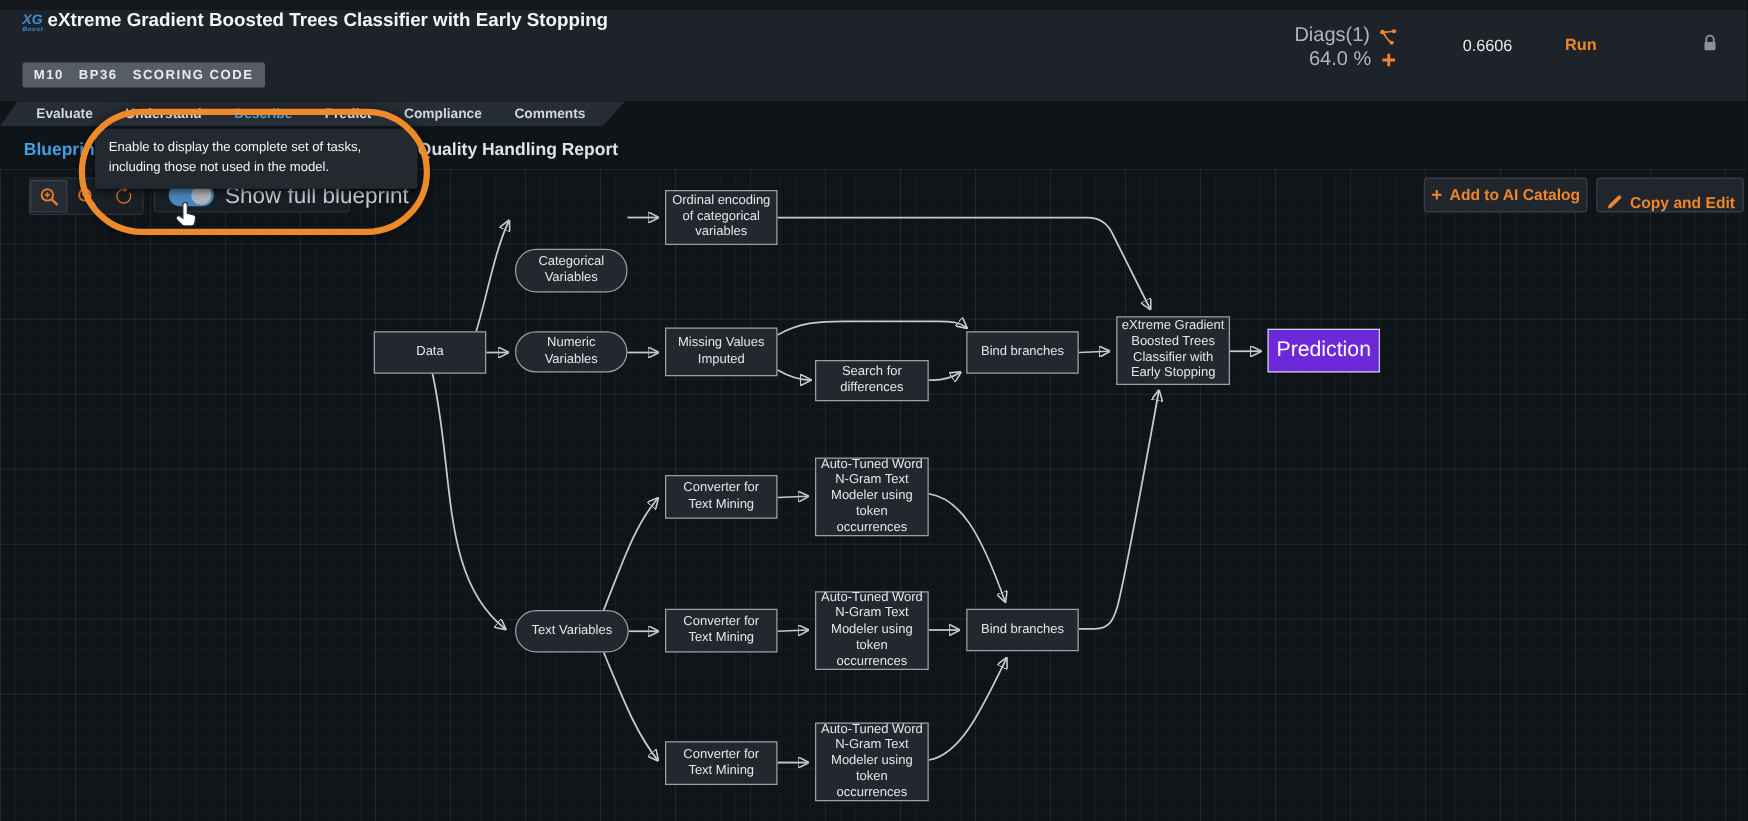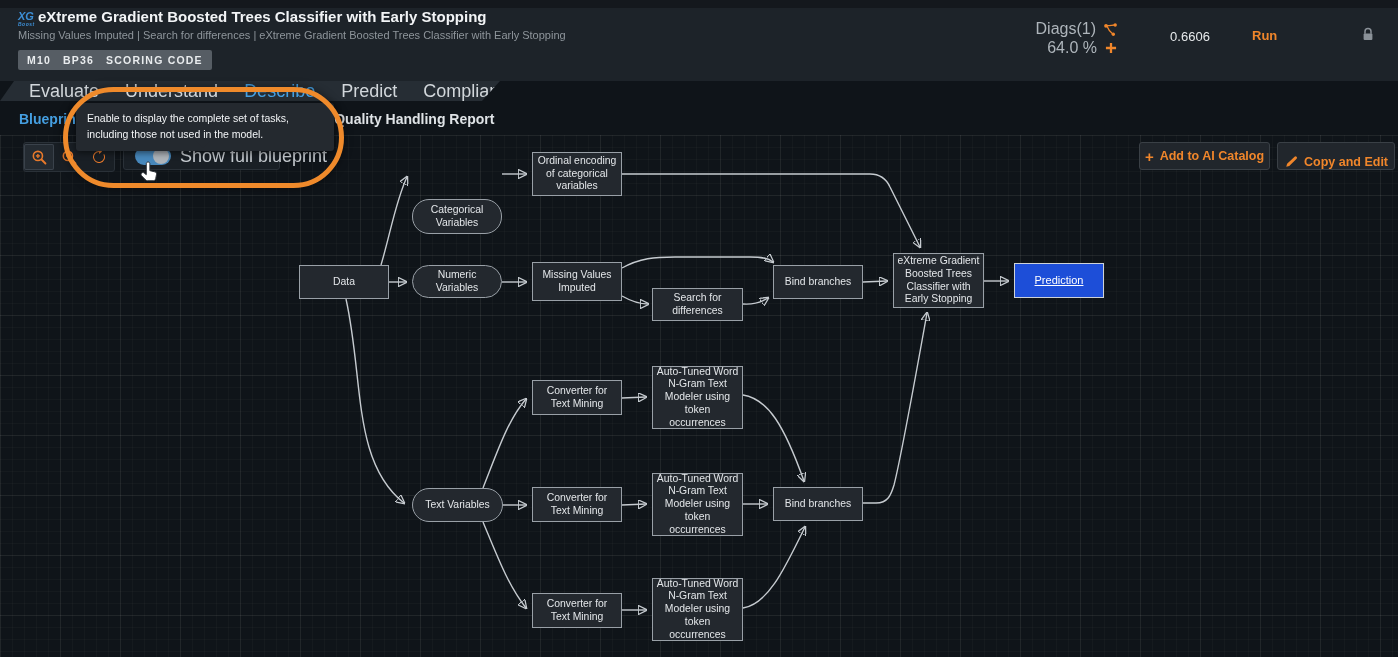--- a/index.html
+++ b/index.html
@@ -18,21 +18,21 @@
   .metric-row{position:absolute;display:flex;align-items:center;gap:7px;justify-content:flex-end;width:100px;}
   .metric-row .mtxt{color:#aeb5bb;font-size:16px;}
   .score{position:absolute;left:1158px;top:21px;width:64px;text-align:center;color:#e7eaec;font-size:13px;}
   .run{position:absolute;left:1252px;top:20px;color:#f0862b;font-weight:bold;font-size:13px;cursor:pointer;}
   .lock{position:absolute;left:1360px;top:18px;}
   
   .tabrow{position:absolute;left:0;top:81px;width:1398px;height:20px;background:#0f1419;}
   .tabstrip{position:absolute;left:0;top:0;width:500px;height:20px;background:#262d34;
             clip-path:polygon(14px 0,500px 0,482px 20px,0 20px);
             display:flex;align-items:center;padding-left:16px;box-sizing:border-box;}
-  .tab{font-size:18px;font-weight:normal;color:#d2d7db;padding:0 13px;white-space:nowrap;cursor:pointer;}
+  .tab{font-size:11px;font-weight:bold;color:#d2d7db;padding:0 13px;white-space:nowrap;cursor:pointer;}
   .tab.active{color:#459fe1;}
   
   .subtabs{position:absolute;left:0;top:101px;width:1398px;height:34px;background:#0f1419;}
   .subtab{position:absolute;top:10px;font-size:14px;font-weight:bold;color:#dfe3e6;cursor:pointer;white-space:nowrap;}
   .subtab.active{color:#459fe1;}
   .subtab:nth-of-type(1){left:19px;}
   .subtab:nth-of-type(2){left:300px;}
   
   .canvas{position:absolute;left:0;top:135px;width:1398px;height:522px;background-color:#0f1419;
     background-image:
@@ -40,21 +40,21 @@
       linear-gradient(90deg,rgba(255,255,255,.05) 1px,transparent 1px),
       linear-gradient(rgba(255,255,255,.022) 1px,transparent 1px),
       linear-gradient(90deg,rgba(255,255,255,.022) 1px,transparent 1px);
     background-size:60px 60px,60px 60px,12px 12px,12px 12px;}
   #edges{position:absolute;left:0;top:0;width:1398px;height:657px;pointer-events:none;z-index:5;}
   #edges path{stroke:#c6cbd0;stroke-width:1.4;fill:none;}
   .node{position:absolute;z-index:10;background:#23282e;border:1px solid #99a0a7;color:#e3e6e9;
         display:flex;align-items:center;justify-content:center;text-align:center;
         font-size:10.4px;line-height:1.22;box-sizing:border-box;padding:2px 3px;cursor:pointer;}
   .node.pill{border-radius:17px;}
-  .node.primary{background:#1d4ed8;border-color:#ced3d8;color:#ffffff;font-size:11px;text-decoration:underline;}
+  .node.primary{background:#6d28d9;border-color:#ced3d8;color:#ffffff;font-size:17px;}
   
   .tool-group{position:absolute;left:23px;top:142px;width:90px;height:28px;background:#191f25;
               border:1px solid #2a3138;border-radius:3px;display:flex;align-items:center;z-index:20;}
   .tool-btn{width:30px;height:26px;display:flex;align-items:center;justify-content:center;cursor:pointer;}
   .tool-btn.pressed{background:#242b32;border-radius:2px;box-shadow:inset 0 0 0 1px #3a424b;}
   .toggle-panel{position:absolute;left:123px;top:142px;width:157px;height:28px;background:#191f25;
                 border:1px solid #2a3138;border-radius:3px;display:flex;align-items:center;gap:9px;
                 padding-left:11px;box-sizing:border-box;z-index:20;}
   .toggle{position:relative;width:36px;height:18px;border-radius:9px;background:#4788bc;cursor:pointer;flex:none;}
   .toggle .knob{position:absolute;left:18px;top:1px;width:16px;height:16px;border-radius:50%;background:#adb3b9;}
@@ -84,21 +84,20 @@
 <div id="app">
 
   <div class="topstrip"></div>
 
   <div class="header">
     <div class="logo">
       <span class="l1">XG</span>
       <span class="l2">Boost</span>
     </div>
     <div class="title">eXtreme Gradient Boosted Trees Classifier with Early Stopping</div>
-    <div class="subtitle">Missing Values Imputed | Search for differences | eXtreme Gradient Boosted Trees Classifier with Early Stopping</div>
     <div class="badge" id="badge">
         <span>M10</span>
         <span>BP36</span>
         <span>SCORING CODE</span>
       </div>
 
     <div class="metric-row" style="left:1018px;top:12px;">
       <span class="mtxt">Diags(1)</span>
       <span class="icon">
         <svg width="15" height="15" viewBox="0 0 16 16">

